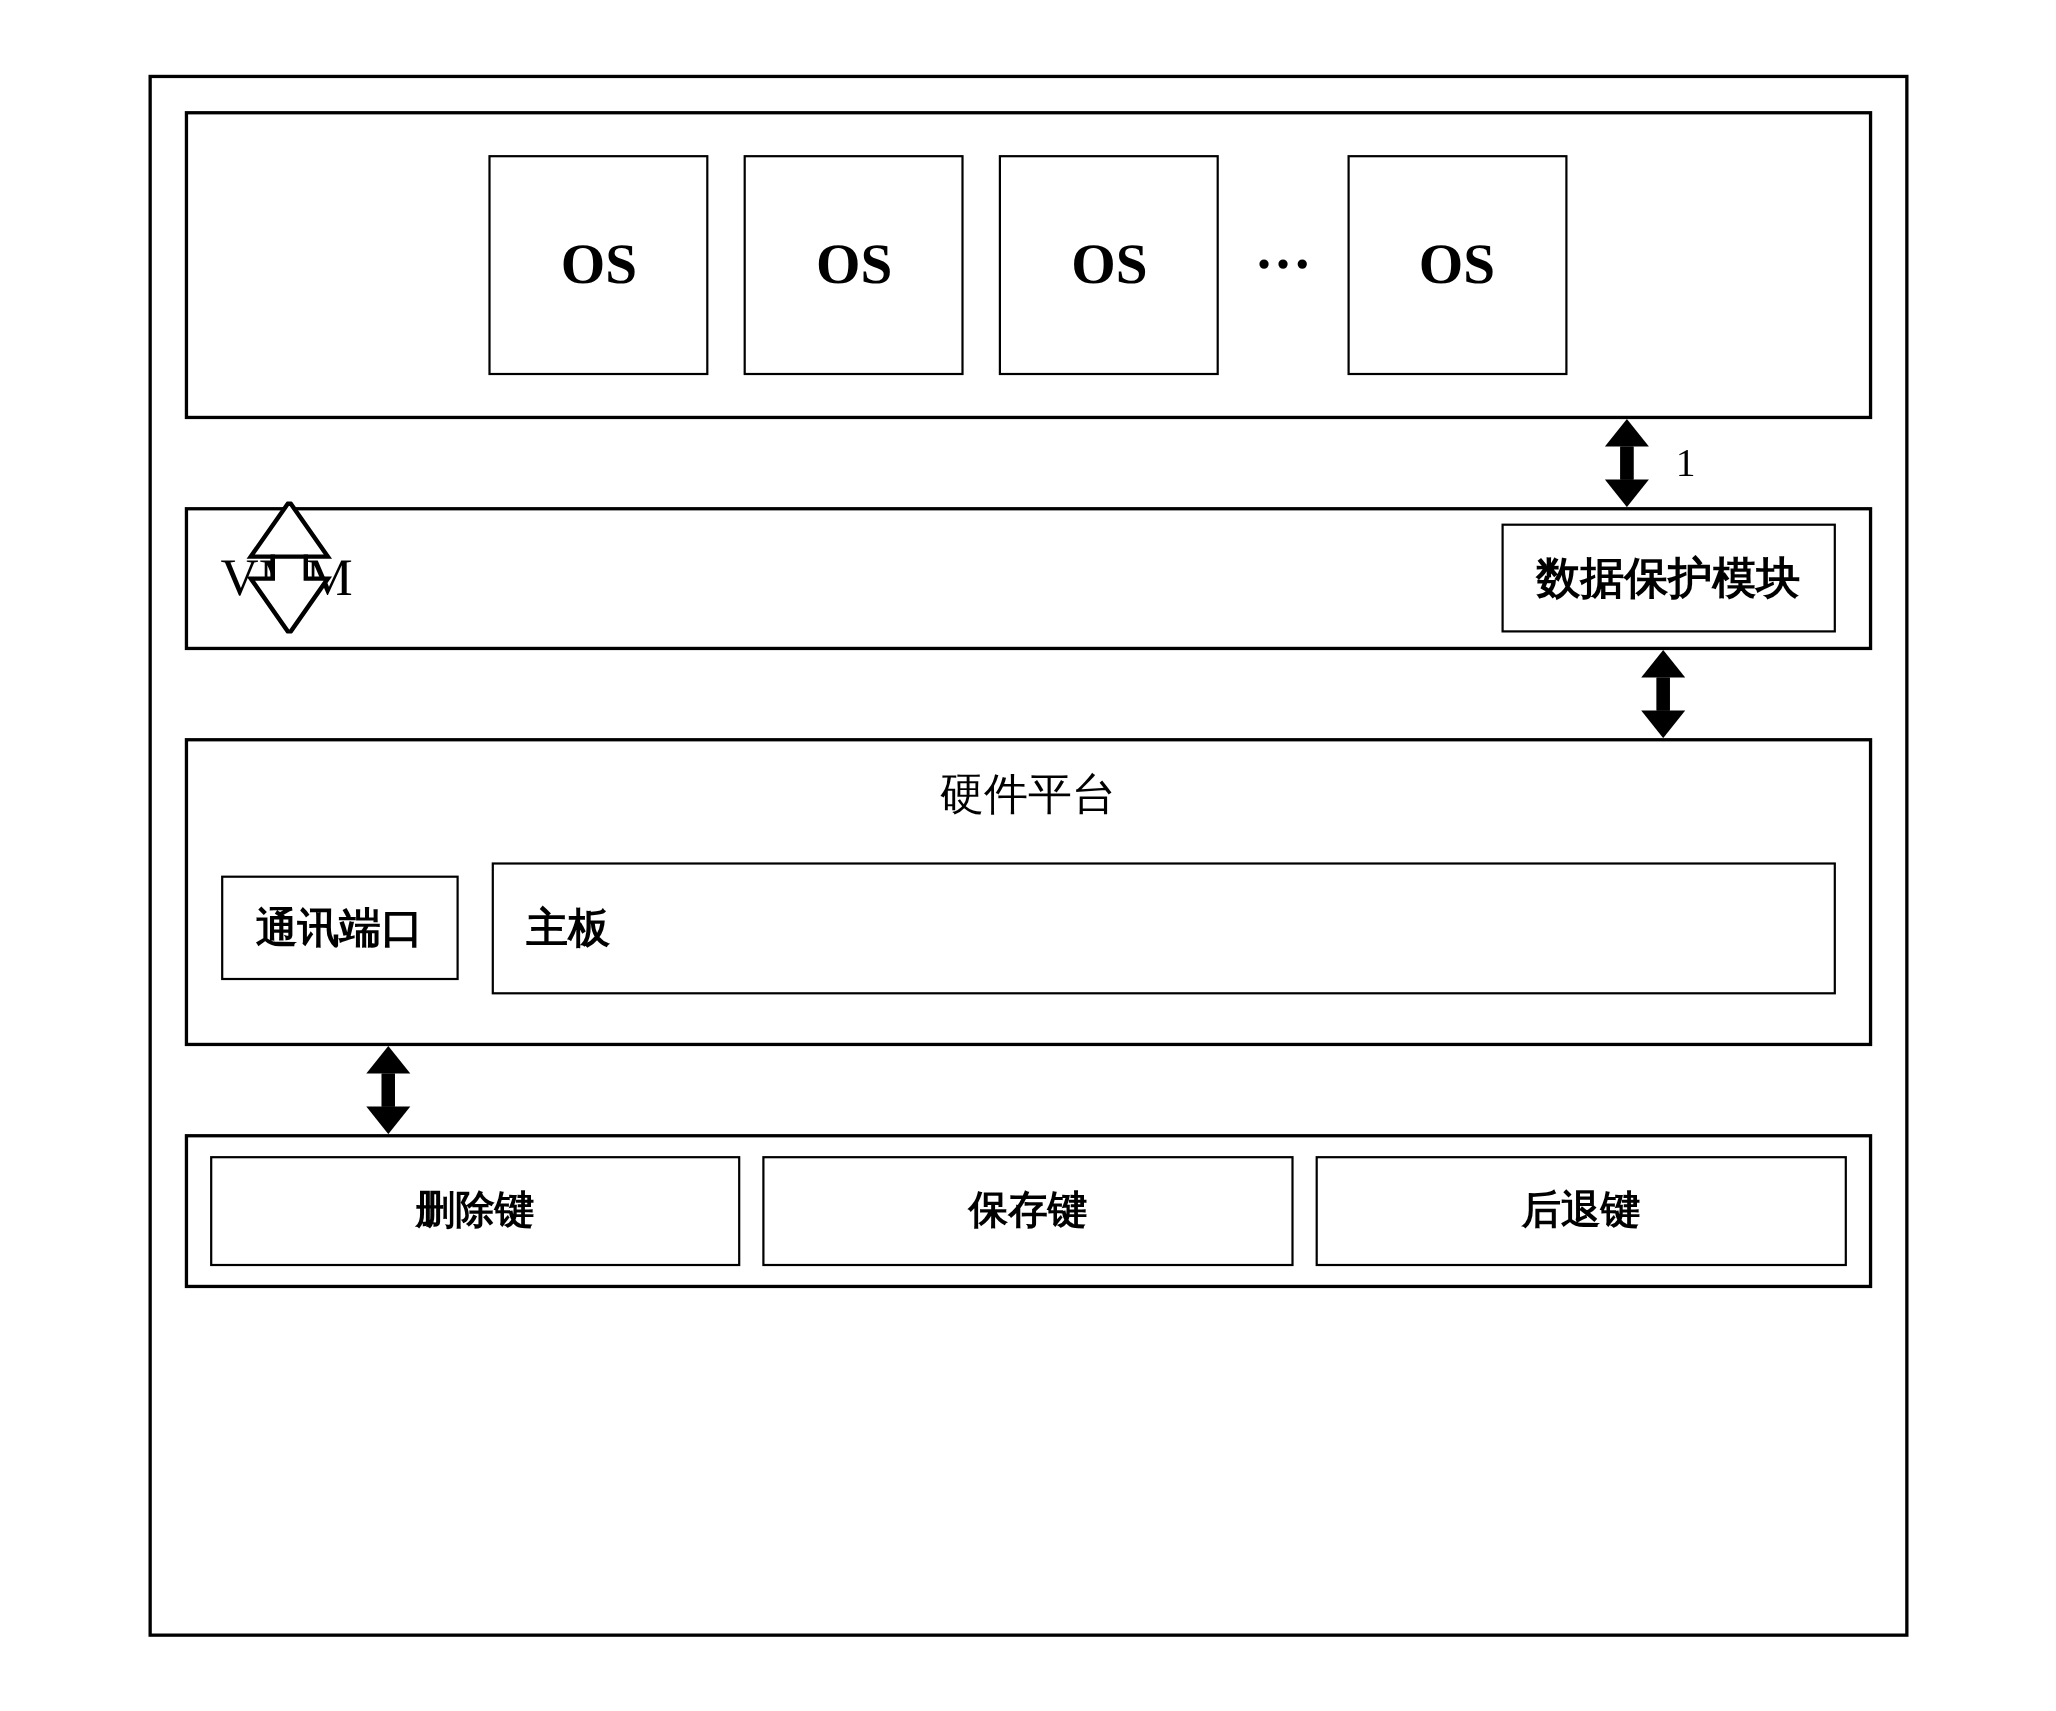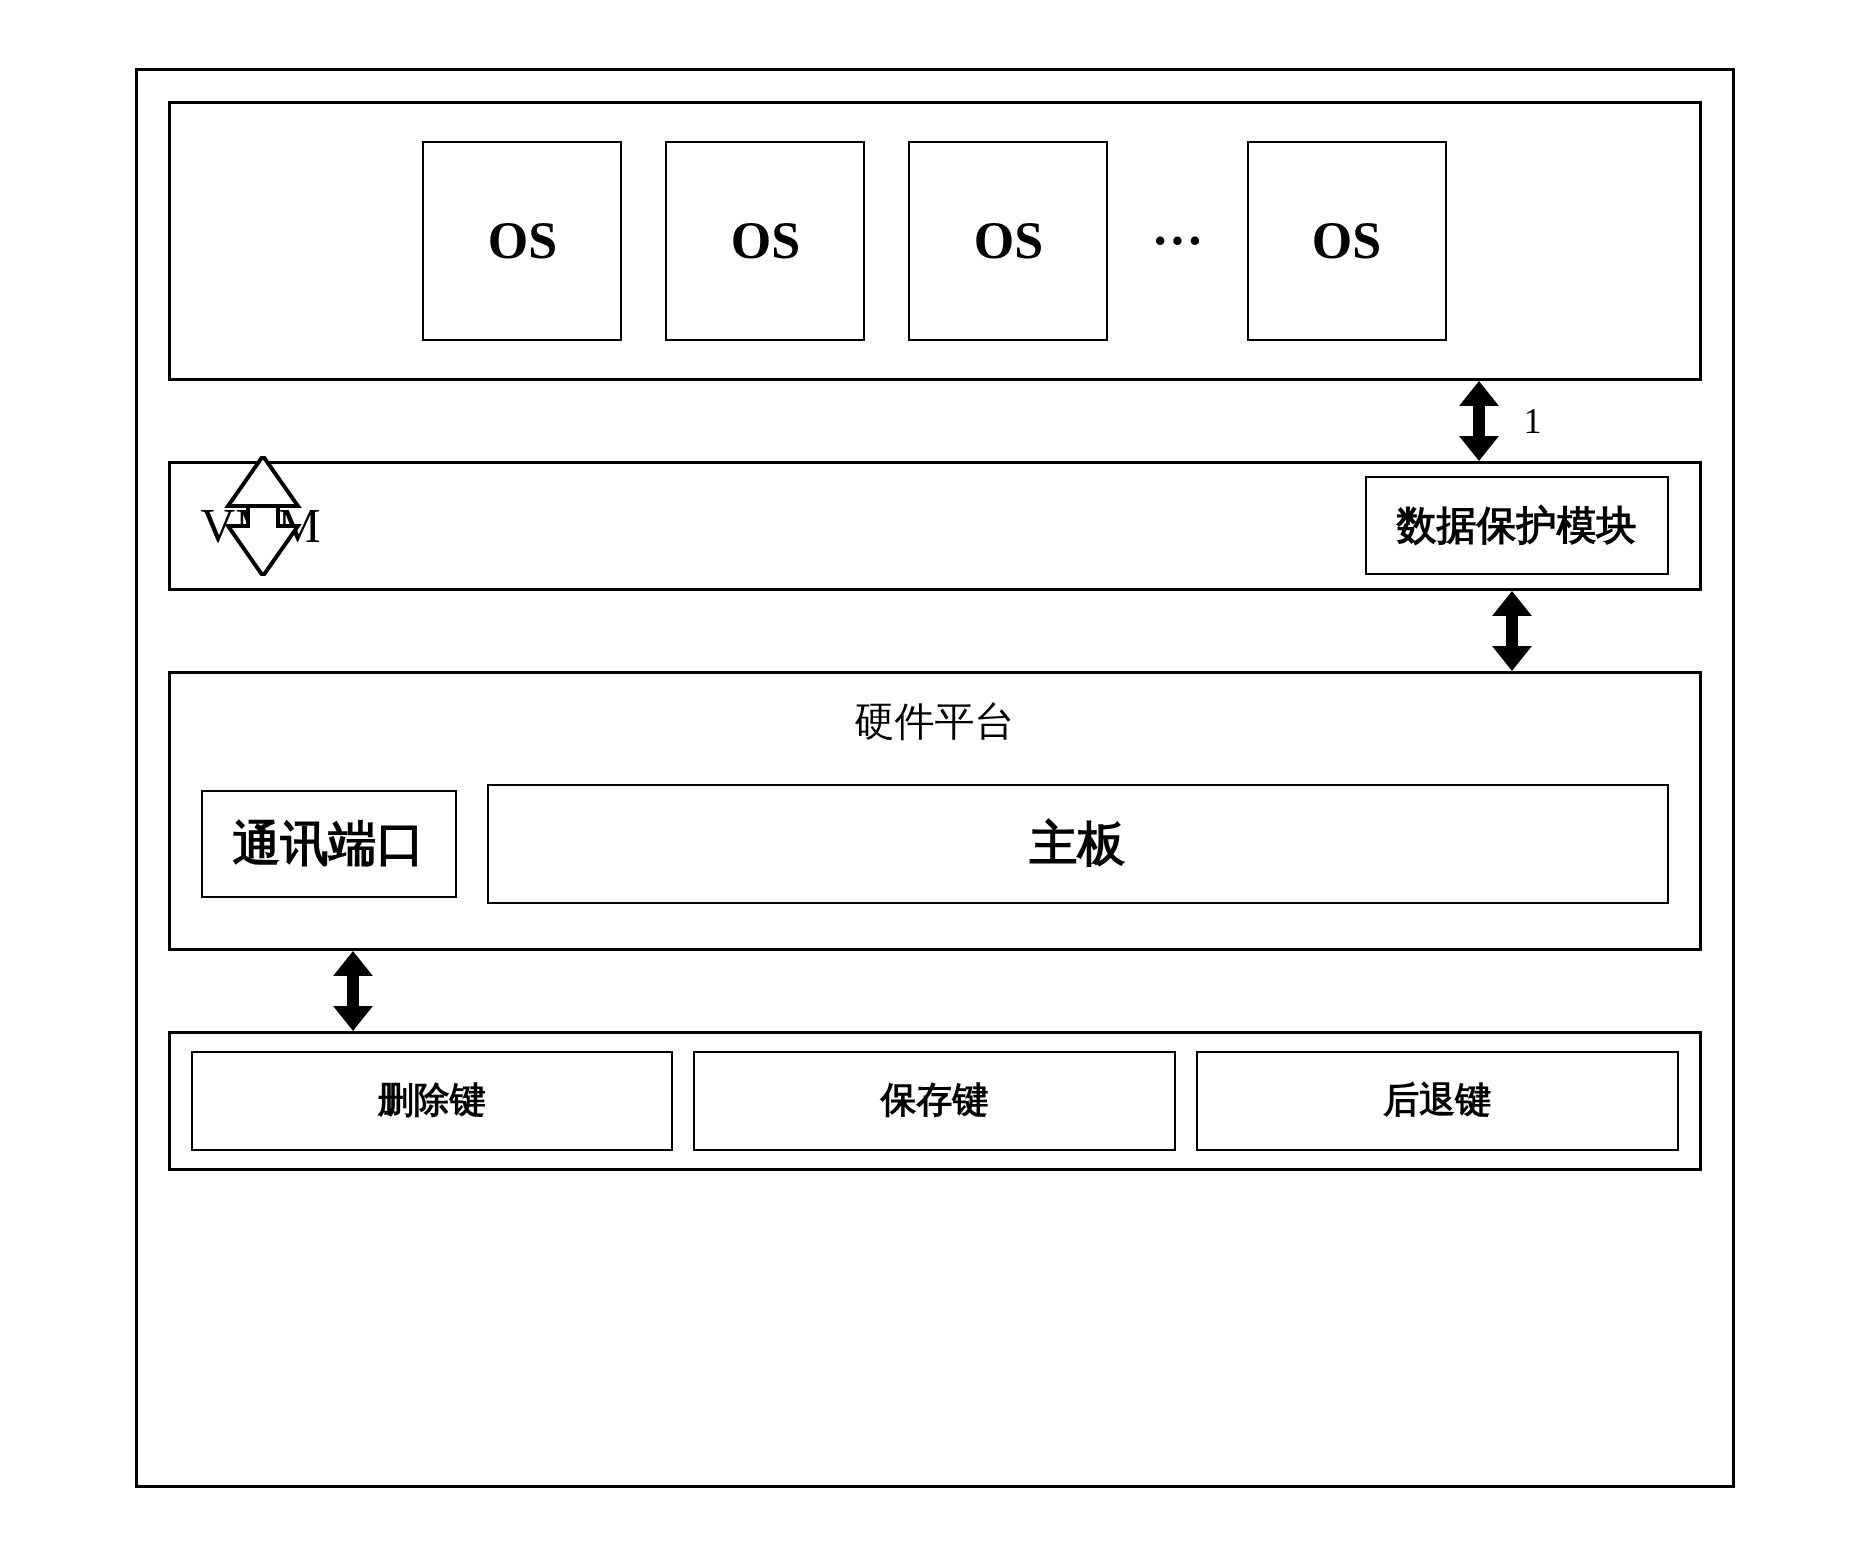--- a/index.html
+++ b/index.html
@@ -31,21 +31,21 @@
     }
 
     
     .os-layer {
       border: 3px solid #000;
       padding: 30px 20px;
       display: flex;
       flex-direction: row;
       justify-content: center;
       align-items: center;
-      gap: 43px;
+      gap: 32px;
       flex: 0 0 auto;
       height: 280px;
     }
 
     .os-box {
       border: 2px solid #000;
       width: 200px;
       height: 200px;
       display: flex;
       align-items: center;
@@ -105,25 +105,25 @@
       flex-direction: row;
       gap: 30px;
       align-items: center;
       justify-content: space-around;
       height: 150px;
     }
 
     .hw-box {
       border: 2px solid #000;
       padding: 20px 30px;
-      font-size: 48px;
-      font-weight: bold;
-      display: flex;
-      align-items: center;
-      justify-content: center;
+      font-size: 38px;
+      font-weight: bold;
+      display: flex;
+      align-items: center;
+      justify-content: flex-start;
       min-width: 180px;
       flex: 1;
       height: 120px;
     }
 
     
     .keyboard-layer {
       border: 3px solid #000;
       padding: 20px;
       display: flex;

